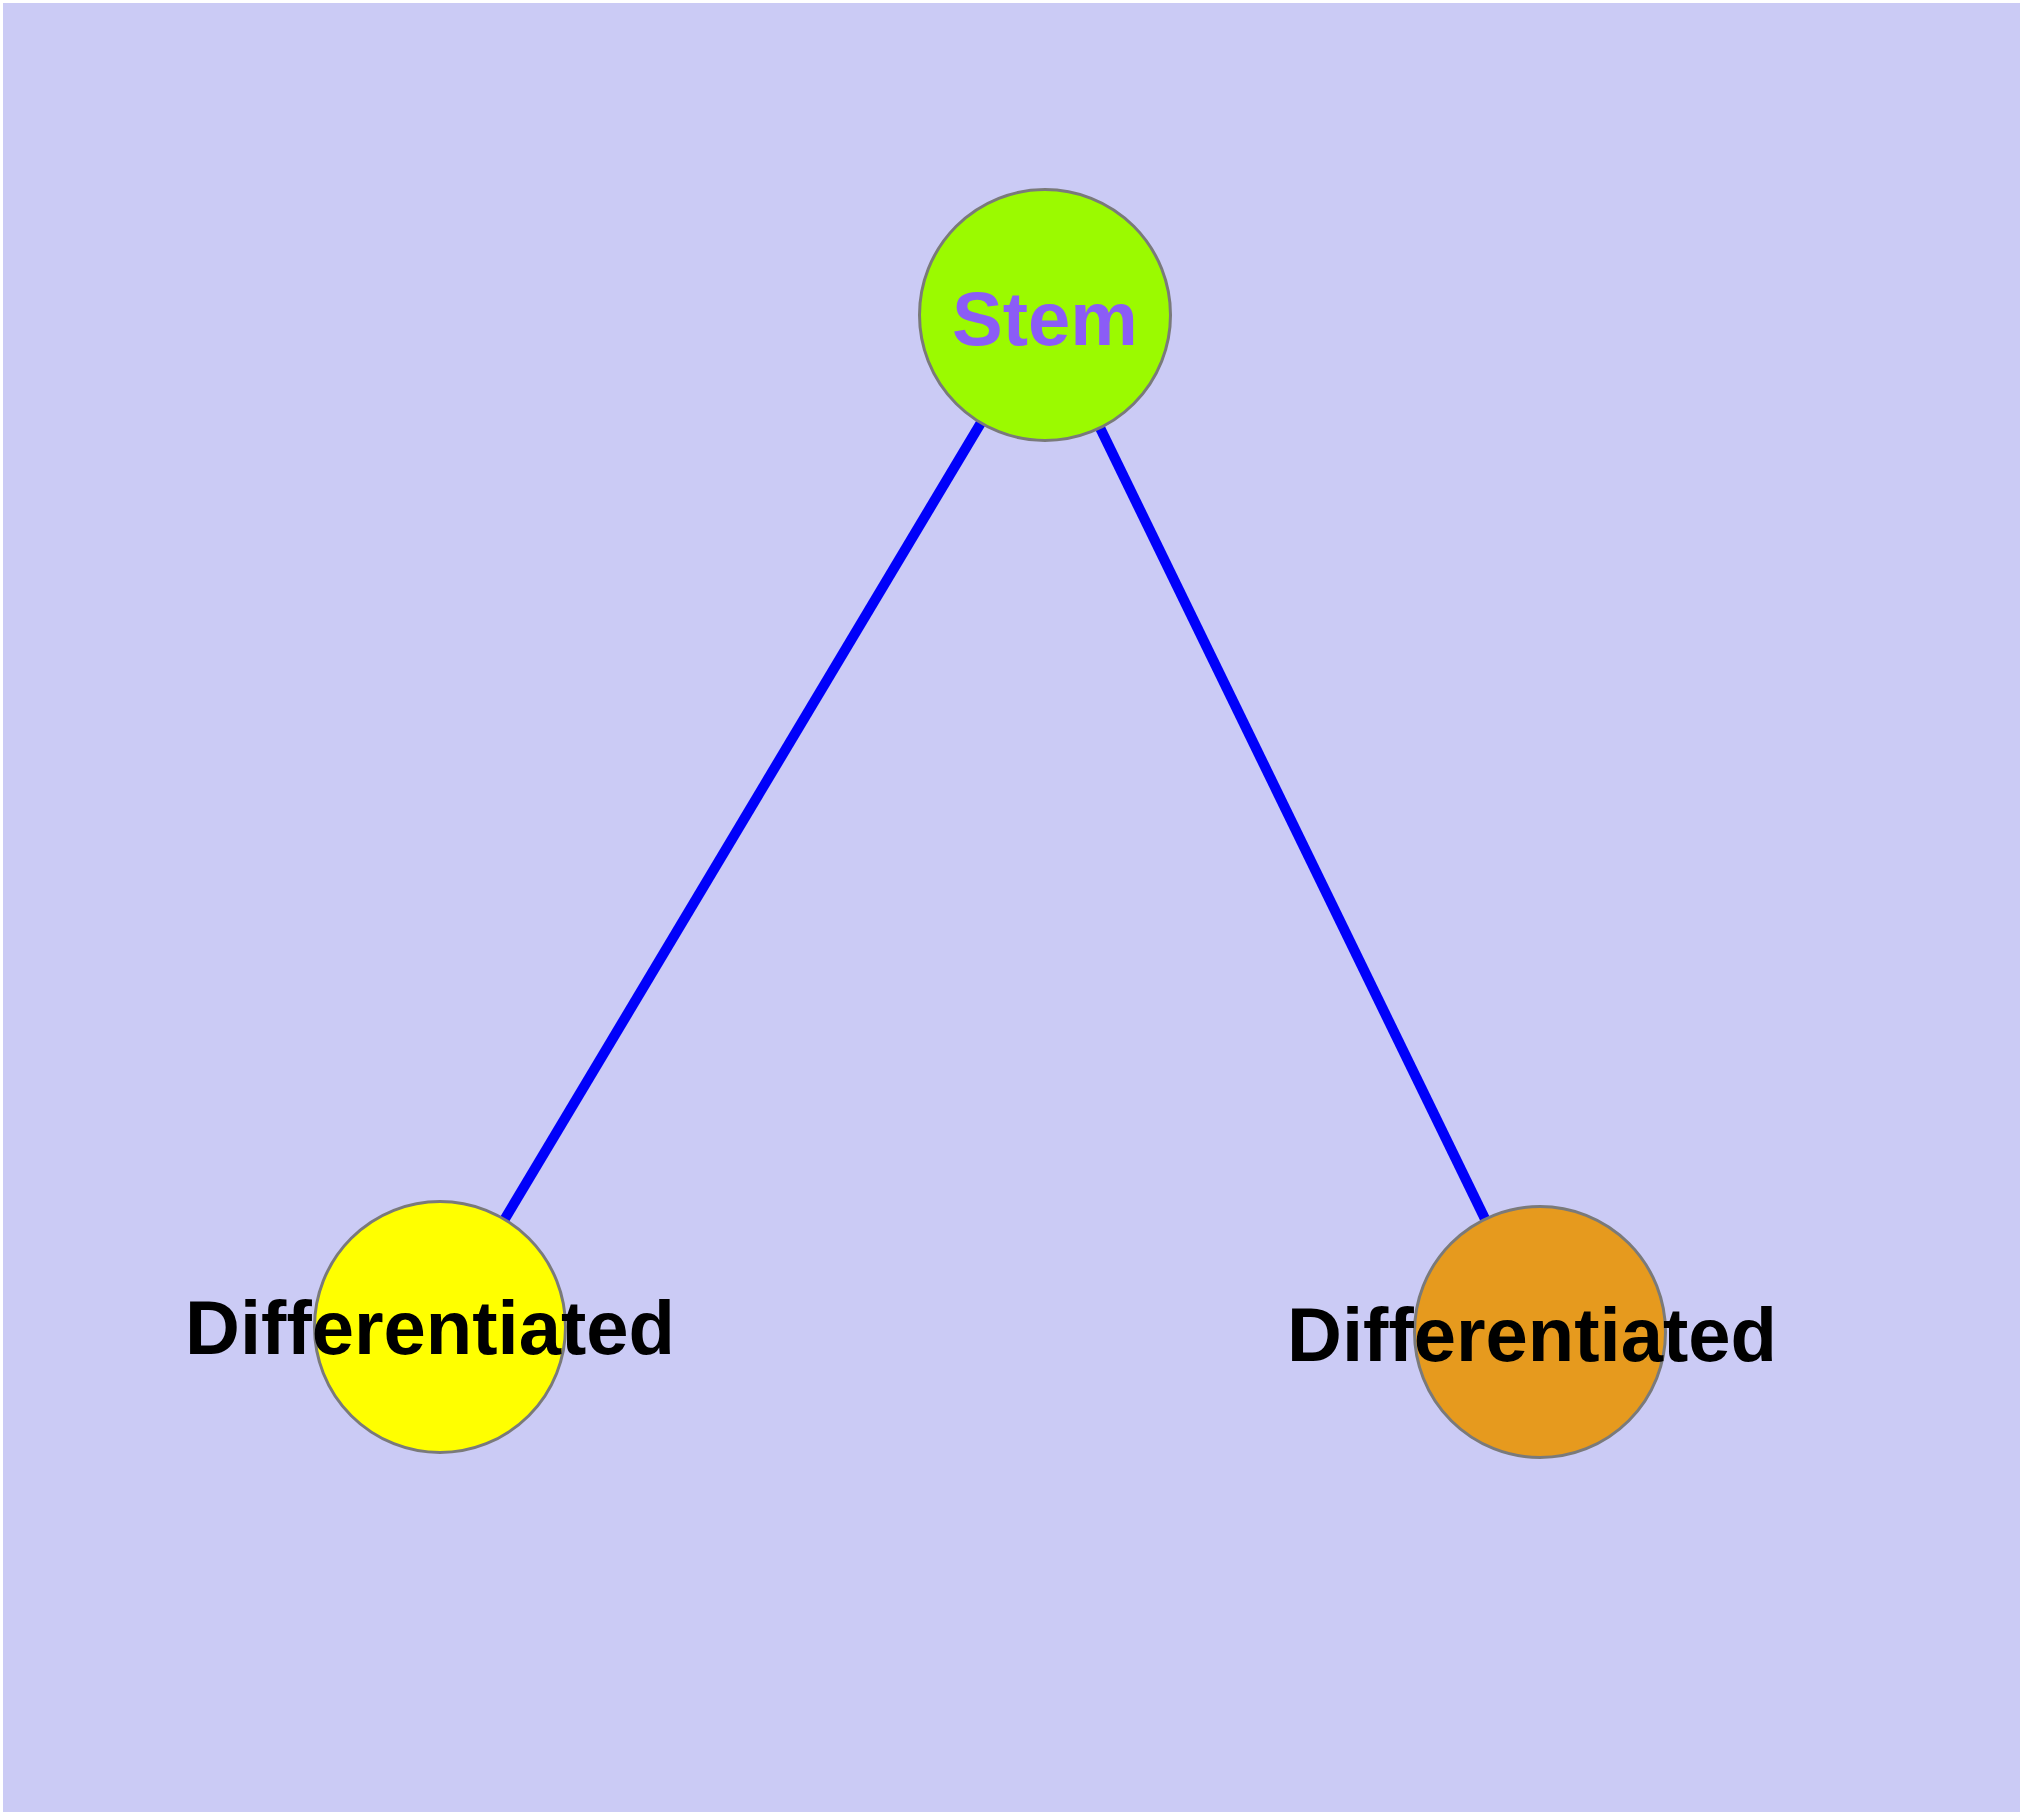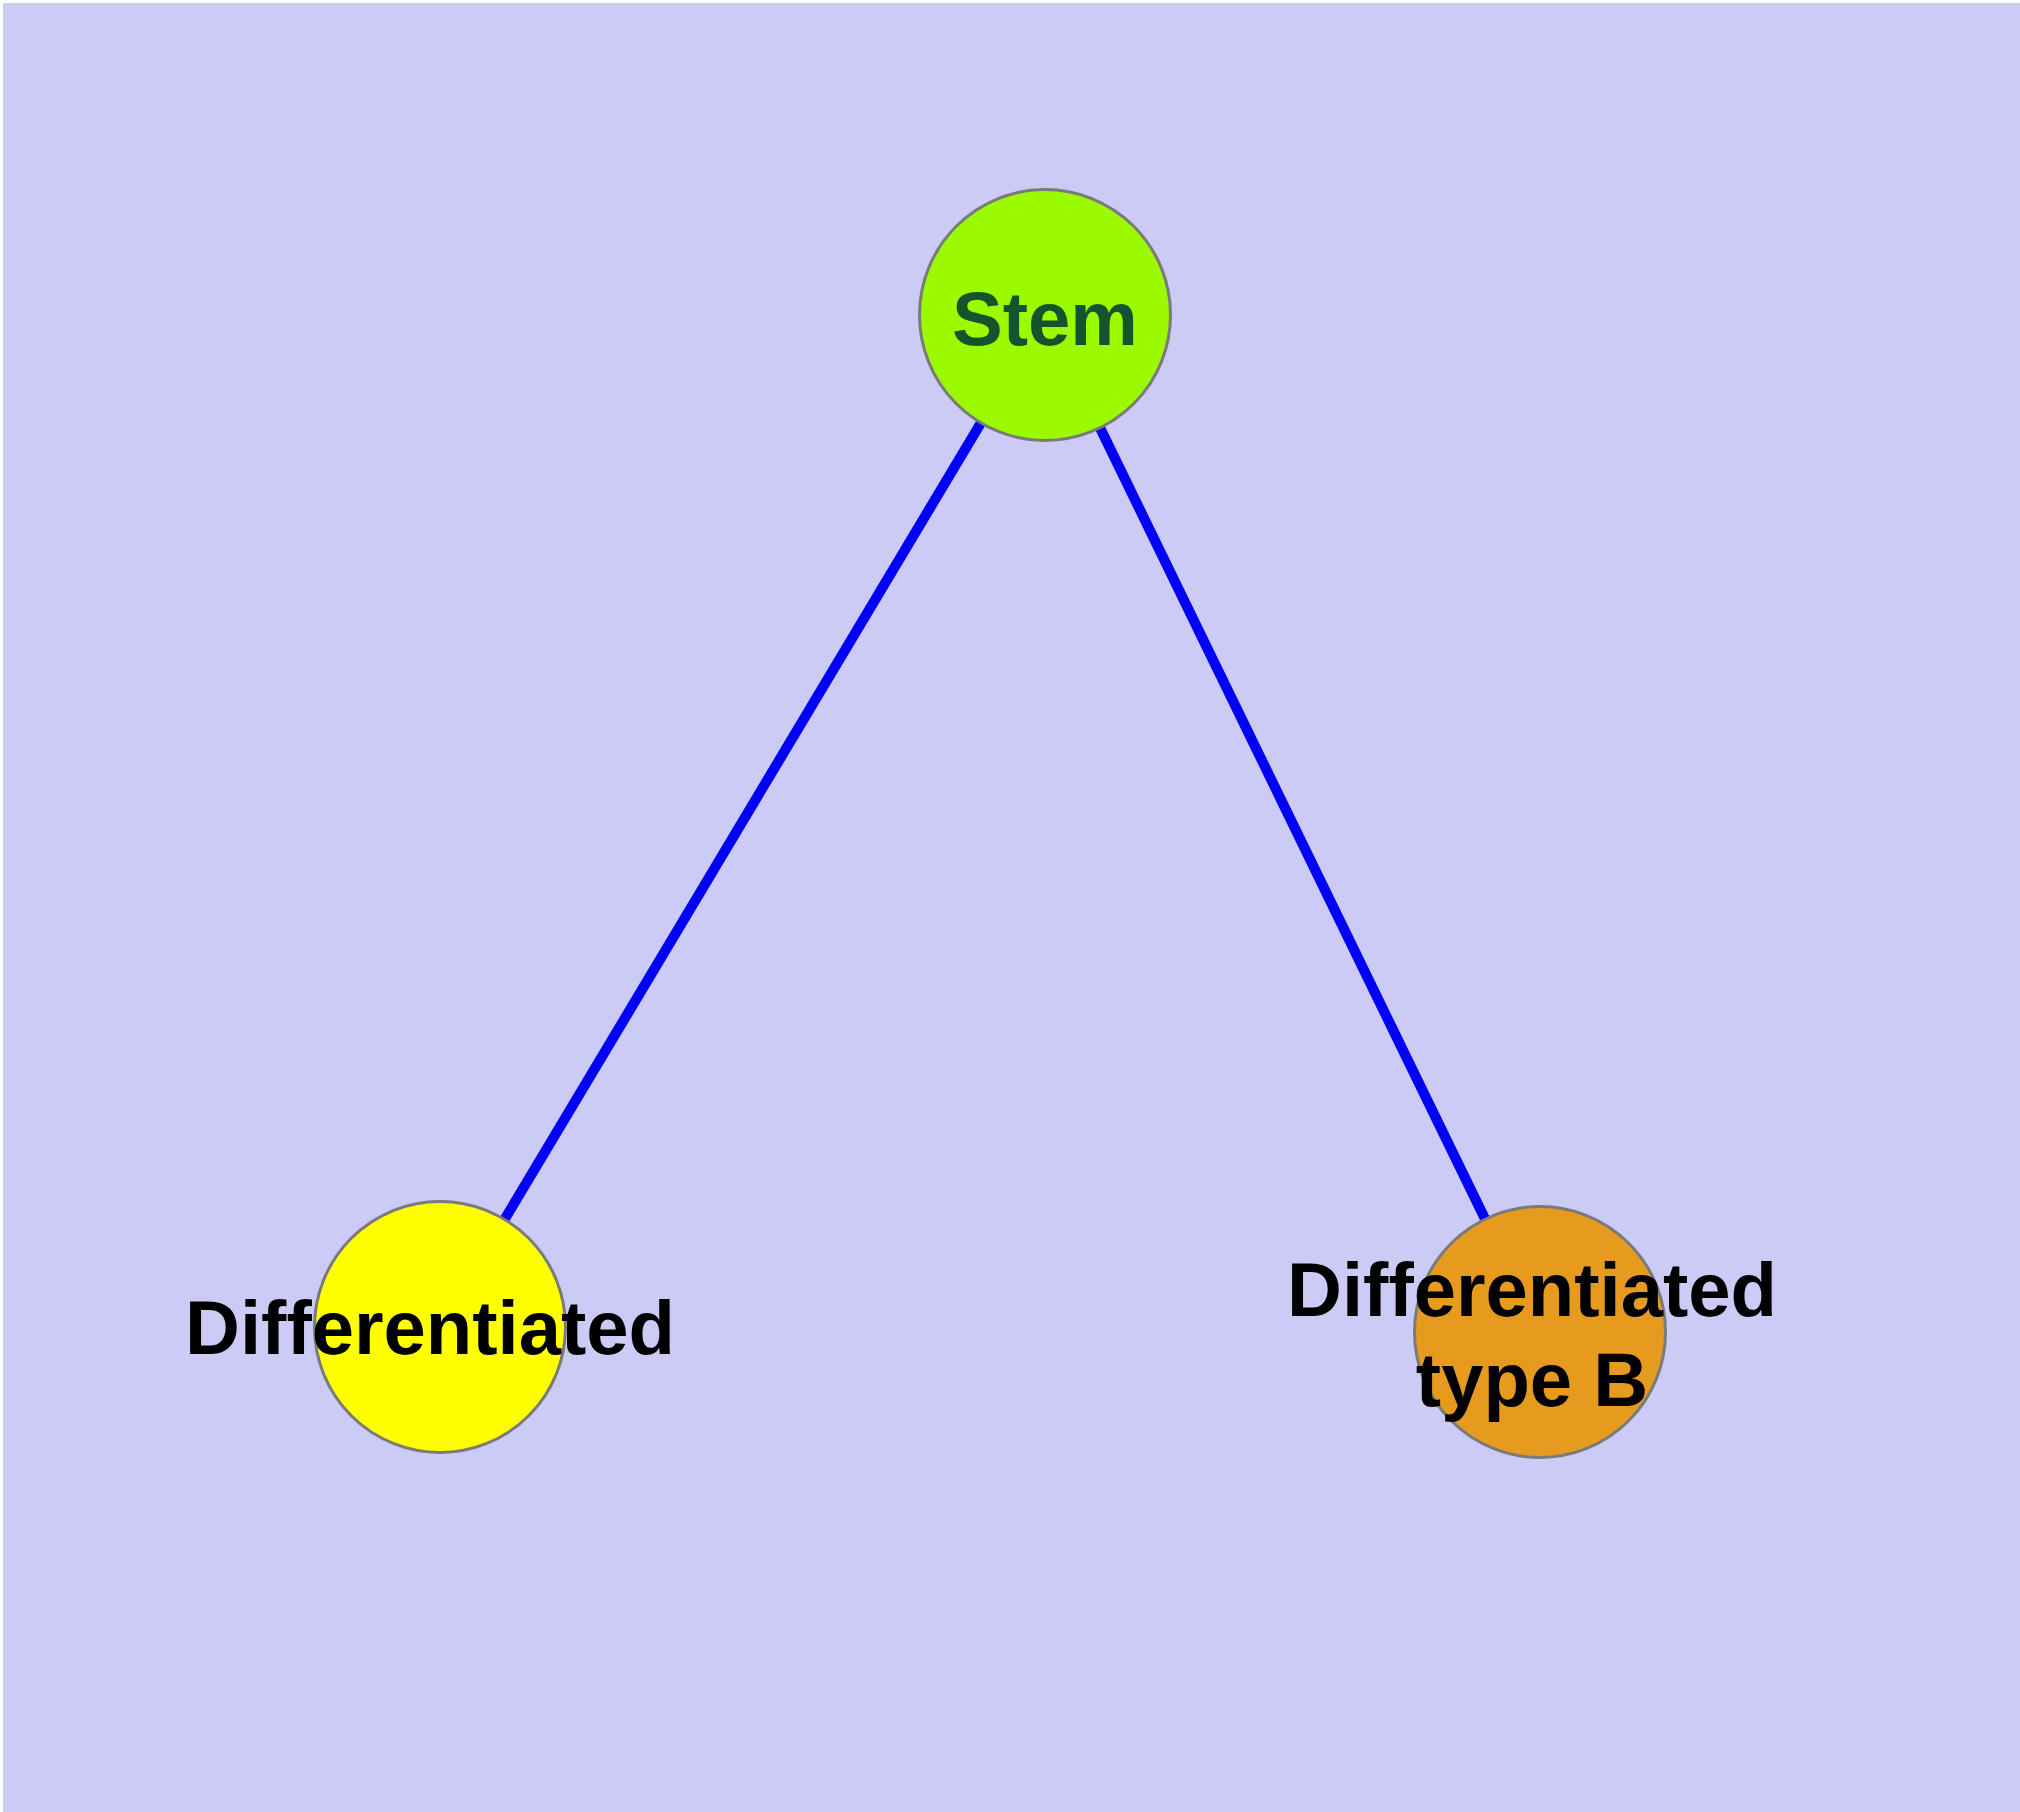--- a/index.html
+++ b/index.html
@@ -71,27 +71,26 @@
     <line class="edge" x1="1233" y1="372" x2="519" y2="1566" style="stroke: rgb(0, 0, 250);"></line>
     <line class="edge" x1="1233" y1="372" x2="1817" y2="1572" style="stroke: rgb(0, 0, 250);"></line>
   </svg>
 
   <div class="node node-stem" style="background-color: rgb(155, 250, 0); border-color: rgb(122, 122, 122);"></div>
 
   <div class="node node-type-a" style="background-color: rgb(255, 255, 0); border-color: rgb(122, 122, 122);"></div>
 
   <div class="node node-type-b" style="background-color: rgb(230, 154, 30); border-color: rgb(122, 122, 122);"></div>
 
-  <div class="node-label label-stem" style="color: #14532d;">
+  <div class="node-label label-stem" style="color: #8b5cf6;">
     <div>Stem</div>
   </div>
 
   <div class="node-label label-type-a" style="color: rgb(0, 0, 0);">
     <div>Differentiated</div>
   </div>
 
   <div class="node-label label-type-b" style="color: rgb(0, 0, 0);">
     <div>Differentiated</div>
-    <div>type B</div>
   </div>
 
 </div>
 
 
 </body></html>

